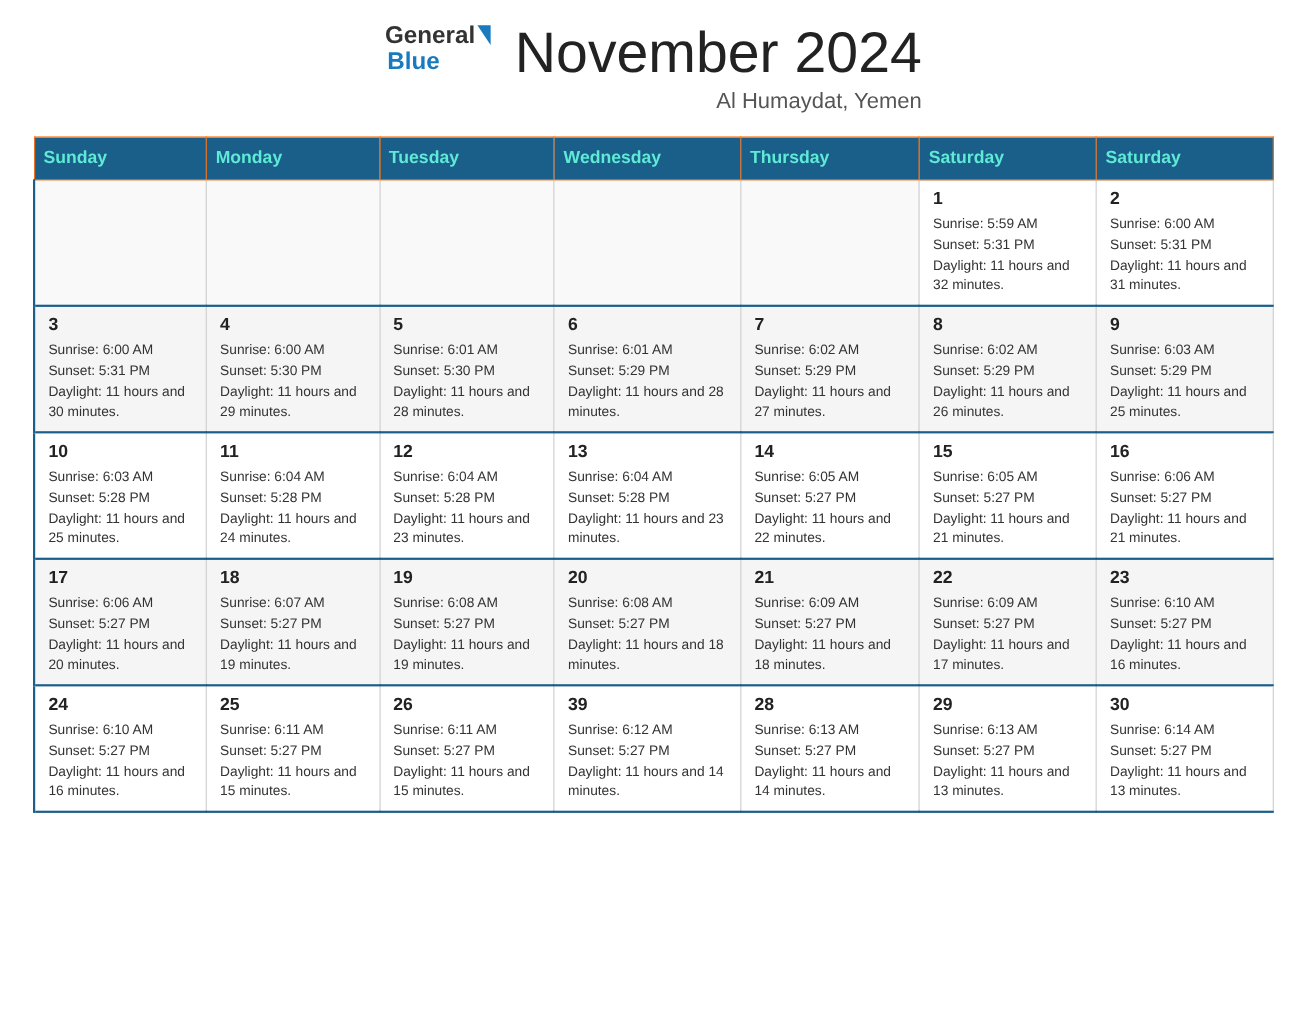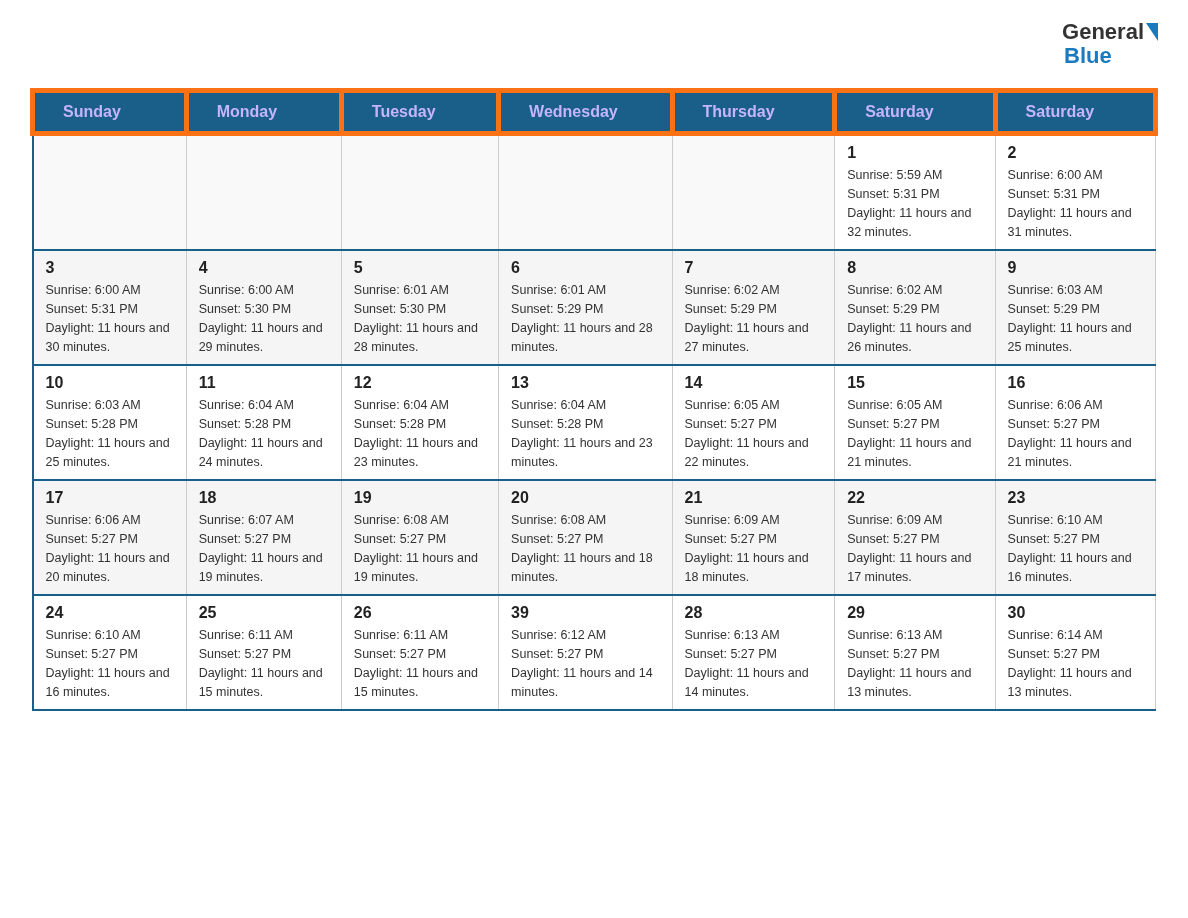--- a/index.html
+++ b/index.html
@@ -5,21 +5,21 @@
     * { margin: 0; padding: 0; box-sizing: border-box; }
     body {
       font-family: Arial, sans-serif;
       background: #fff;
       width: 1188px;
       min-height: 918px;
       padding: 20px 30px;
     }
     .header {
       display: flex;
-      justify-content: flex-end;
+      justify-content: center;
       align-items: flex-start;
       margin-bottom: 20px;
       gap: 22px;
     }
     .logo {
       display: flex;
       align-items: center;
       gap: 0;
     }
     .logo-text {
@@ -66,26 +66,26 @@
       margin-top: 4px;
     }
     table {
       width: 100%;
       border-collapse: collapse;
     }
     thead tr {
       background-color: #1a5e8a;
     }
     thead th {
-      color: #c4b5fd;
+      color: #5eead4;
       font-size: 16px;
       font-weight: bold;
-      padding: 10px 28px;
+      padding: 10px 8px;
       text-align: left;
-      border: 5px solid #f97316;
+      border: 1px solid #f97316;
     }
     tbody tr {
       background: #fff;
     }
     tbody tr:nth-child(even) {
       background: #f5f5f5;
     }
     tbody td {
       vertical-align: top;
       padding: 8px 12px;
@@ -123,20 +123,24 @@
 <div class="header">
   <div class="logo">
     <div class="logo-wrap">
       <div class="logo-line1">
         <span class="logo-text">General</span>
         <span class="logo-triangle"></span>
       </div>
       <div class="logo-line2">Blue</div>
     </div>
   </div>
+  <div class="title-section">
+    <div class="month-title">November 2024</div>
+    <div class="location">Al Humaydat, Yemen</div>
+  </div>
 </div>
 
 <table>
   <thead>
     <tr>
     <th>Sunday</th>
         <th>Monday</th>
         <th>Tuesday</th>
         <th>Wednesday</th>
         <th>Thursday</th>

